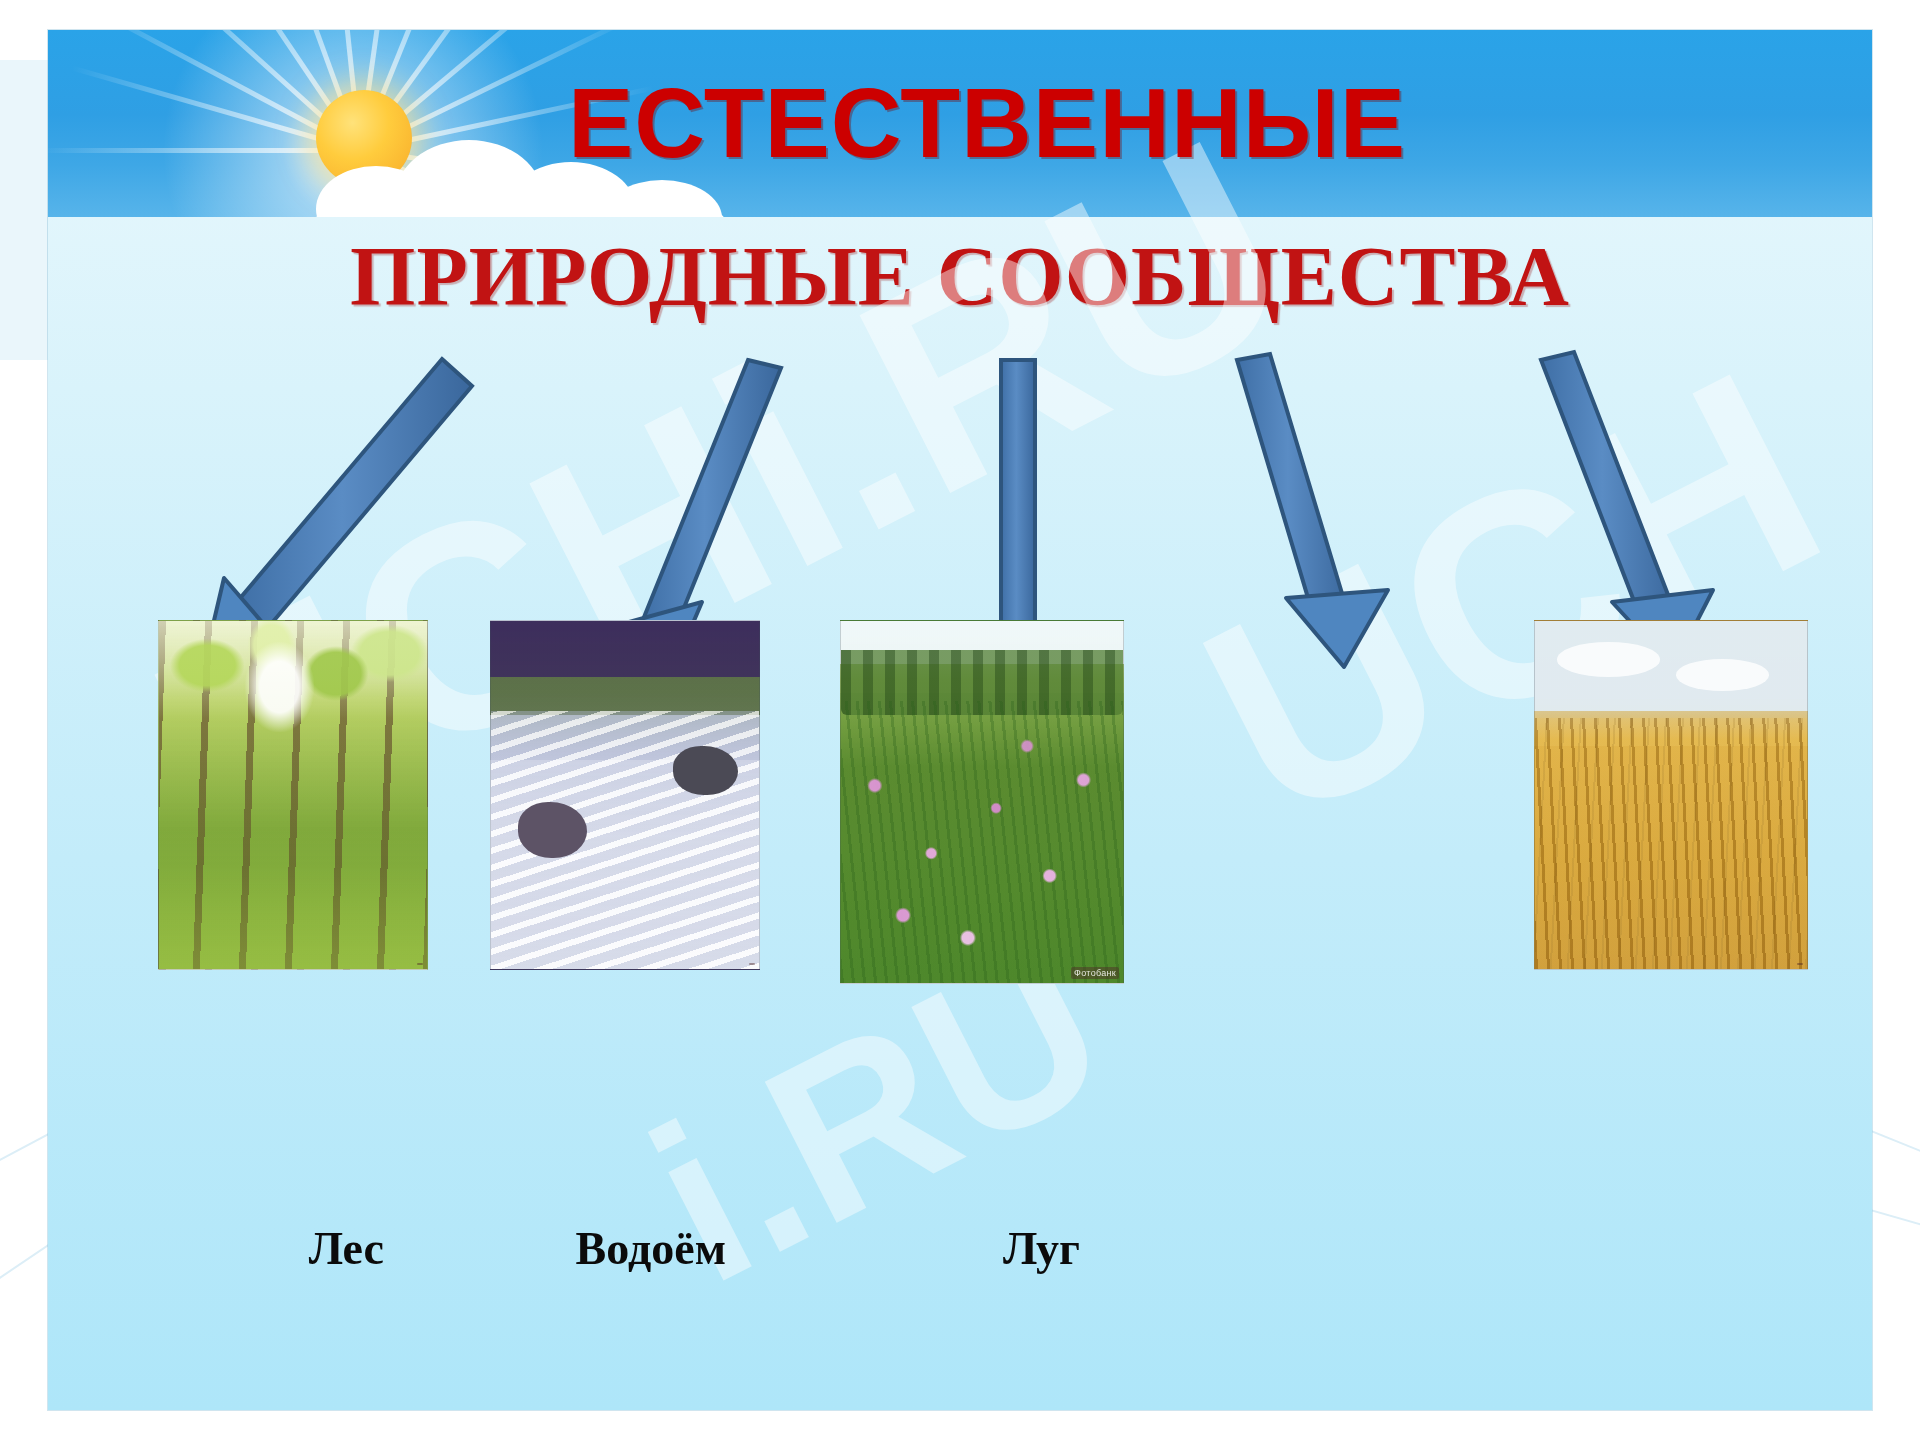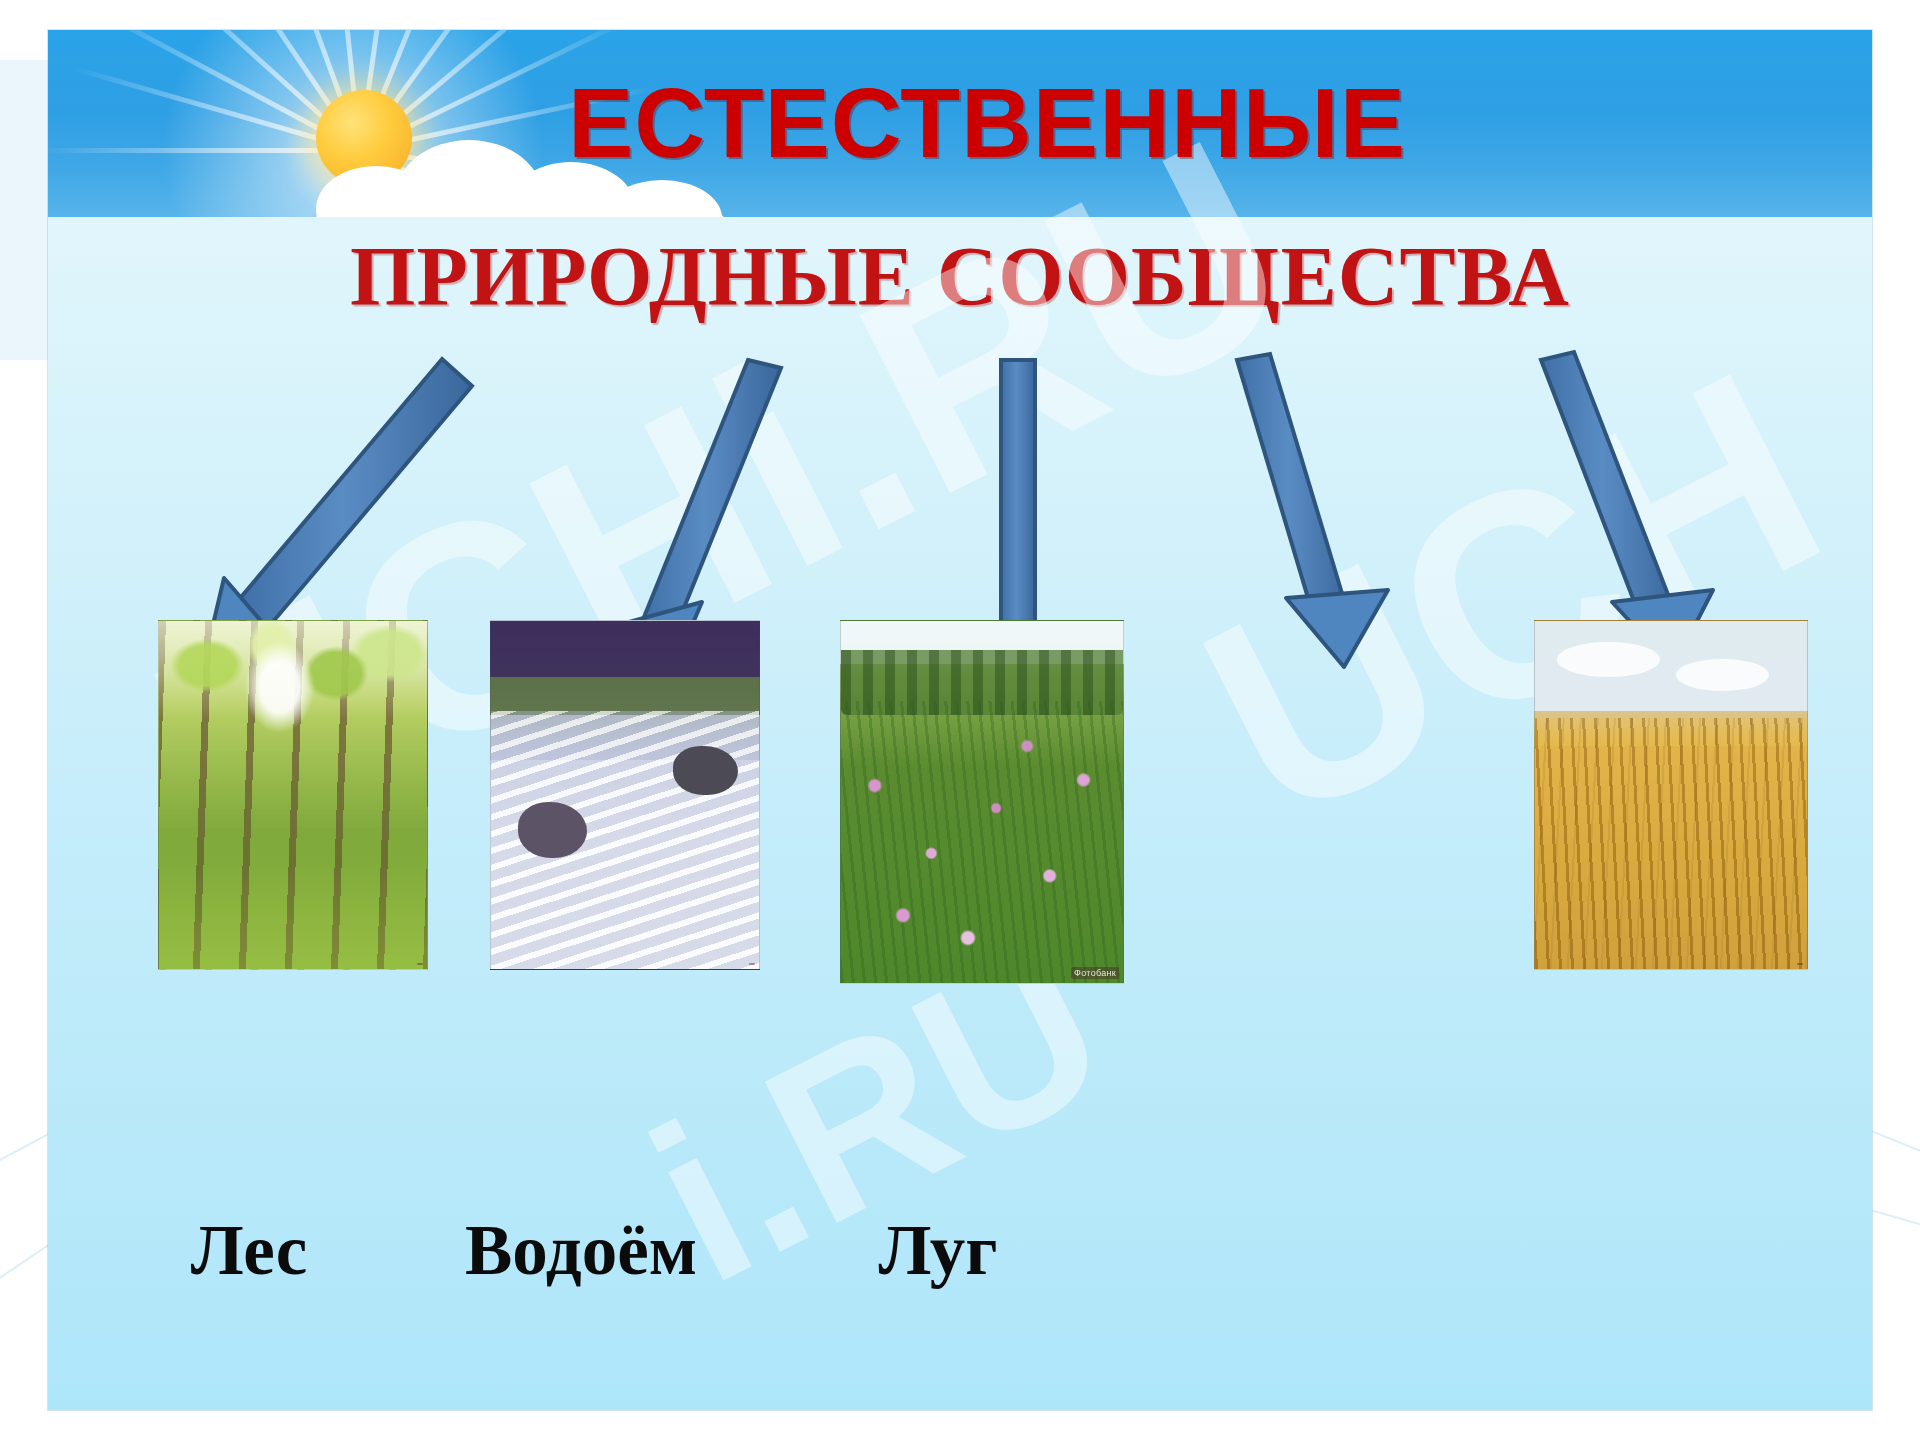--- a/index.html
+++ b/index.html
@@ -276,25 +276,25 @@
   #caption-row {
     position: absolute;
     left: 0;
     top: 1180px;
     width: 1824px;
     height: 110px;
     z-index: 7;
   }
   .caption {
     position: absolute;
-    top: 0;
-    text-align: center;
+    top: 12px;
+    text-align: right;
     font-family: "Liberation Serif", serif;
     font-weight: bold;
-    font-size: 71px;
+    font-size: 46px;
     color: #0b0b0b;
     white-space: nowrap;
   }
 </style>
 </head>
 <body>
 
 <div id="page-bg">
   <div class="bg-line" style="left:-40px; top:1180px; width:520px; height:2px; transform:rotate(-28deg);"></div>
   <div class="bg-line" style="left:-20px; top:1290px; width:420px; height:2px; transform:rotate(-34deg);"></div>

